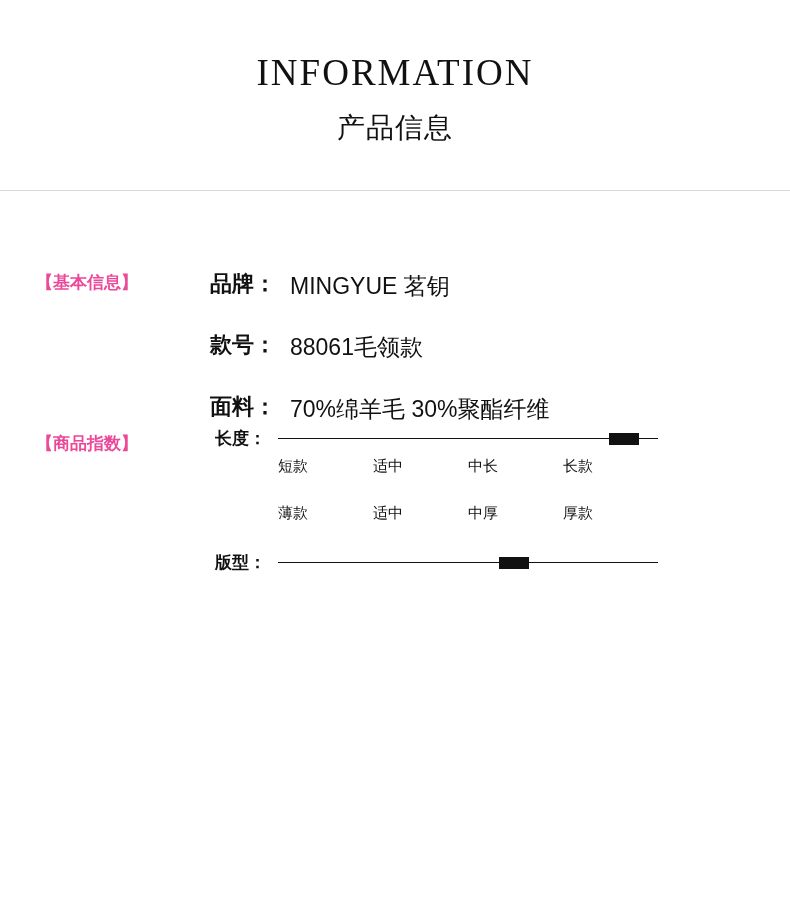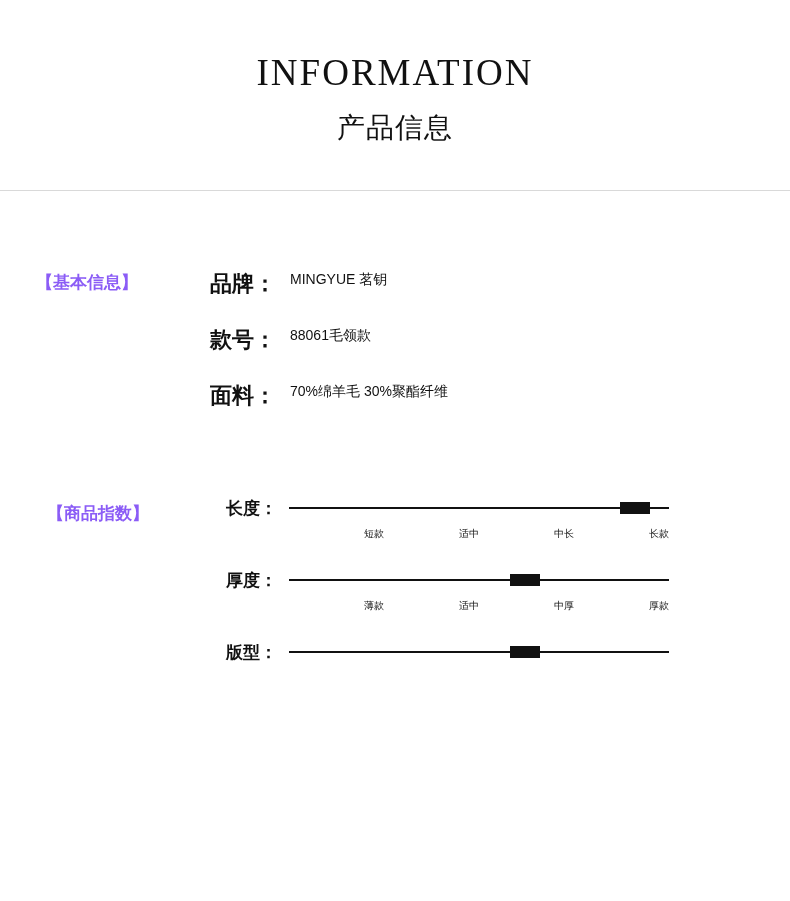--- a/index.html
+++ b/index.html
@@ -49,21 +49,21 @@
   }
 
   
   .section {
     display: flex;
     align-items: flex-start;
   }
   .section-label {
     font-size: 17px;
     font-weight: bold;
-    color: #8b5cf6;
+    color: #ec4899;
     white-space: nowrap;
     letter-spacing: 0px;
   }
 
   
   .basic-info {
     margin-top: 78px;
     padding-left: 36px;
   }
   .basic-info .section-label {
@@ -72,45 +72,44 @@
   }
   .info-rows {
     display: block;
   }
   .info-row {
     display: flex;
     align-items: flex-start;
     margin-bottom: 26px;
   }
   .info-row:last-child {
-    margin-bottom: 12px;
+    margin-bottom: 0;
   }
   .info-key {
     font-size: 22px;
     font-weight: bold;
     color: #111111;
     width: 88px;
     text-align: right;
     white-space: nowrap;
   }
   .info-val {
-    font-size: 14px;
+    font-size: 23px;
     color: #111111;
     margin-left: 14px;
     line-height: 1.55;
     font-weight: 500;
   }
   .info-val .val-line {
     display: block;
   }
 
   
   .indices {
-    margin-top: 74px;
-    padding-left: 47px;
+    padding-left: 36px;
   }
   .indices .section-label {
     width: 152px;
     padding-top: 5px;
   }
   .scales {
     width: 470px;
   }
   .scale-group {
     margin-bottom: 28px;
@@ -152,22 +151,22 @@
     background: #111111;
     transform: translateX(-50%);
   }
   .scale-ticks {
     display: flex;
     margin-left: 90px;
     margin-top: 7px;
   }
   .tick {
     flex: 1;
-    text-align: right;
-    font-size: 10px;
+    text-align: left;
+    font-size: 15px;
     color: #111111;
   }
 </style>
 </head>
 <body>
 
 <div class="page">
 
   <div class="header">
     <div class="header-title">INFORMATION</div>
@@ -217,27 +216,20 @@
         </div>
         <div class="scale-ticks">
           <div class="tick">短款</div>
           <div class="tick">适中</div>
           <div class="tick">中长</div>
           <div class="tick">长款</div>
         </div>
       </div>
 
       <div class="scale-group">
-        <div class="scale-top">
-          <div class="scale-name">厚度：</div>
-          <div class="track-wrap">
-            <div class="track"></div>
-            <div class="marker" style="left: 62%;"></div>
-          </div>
-        </div>
         <div class="scale-ticks">
           <div class="tick">薄款</div>
           <div class="tick">适中</div>
           <div class="tick">中厚</div>
           <div class="tick">厚款</div>
         </div>
       </div>
 
       <div class="scale-group">
         <div class="scale-top">

